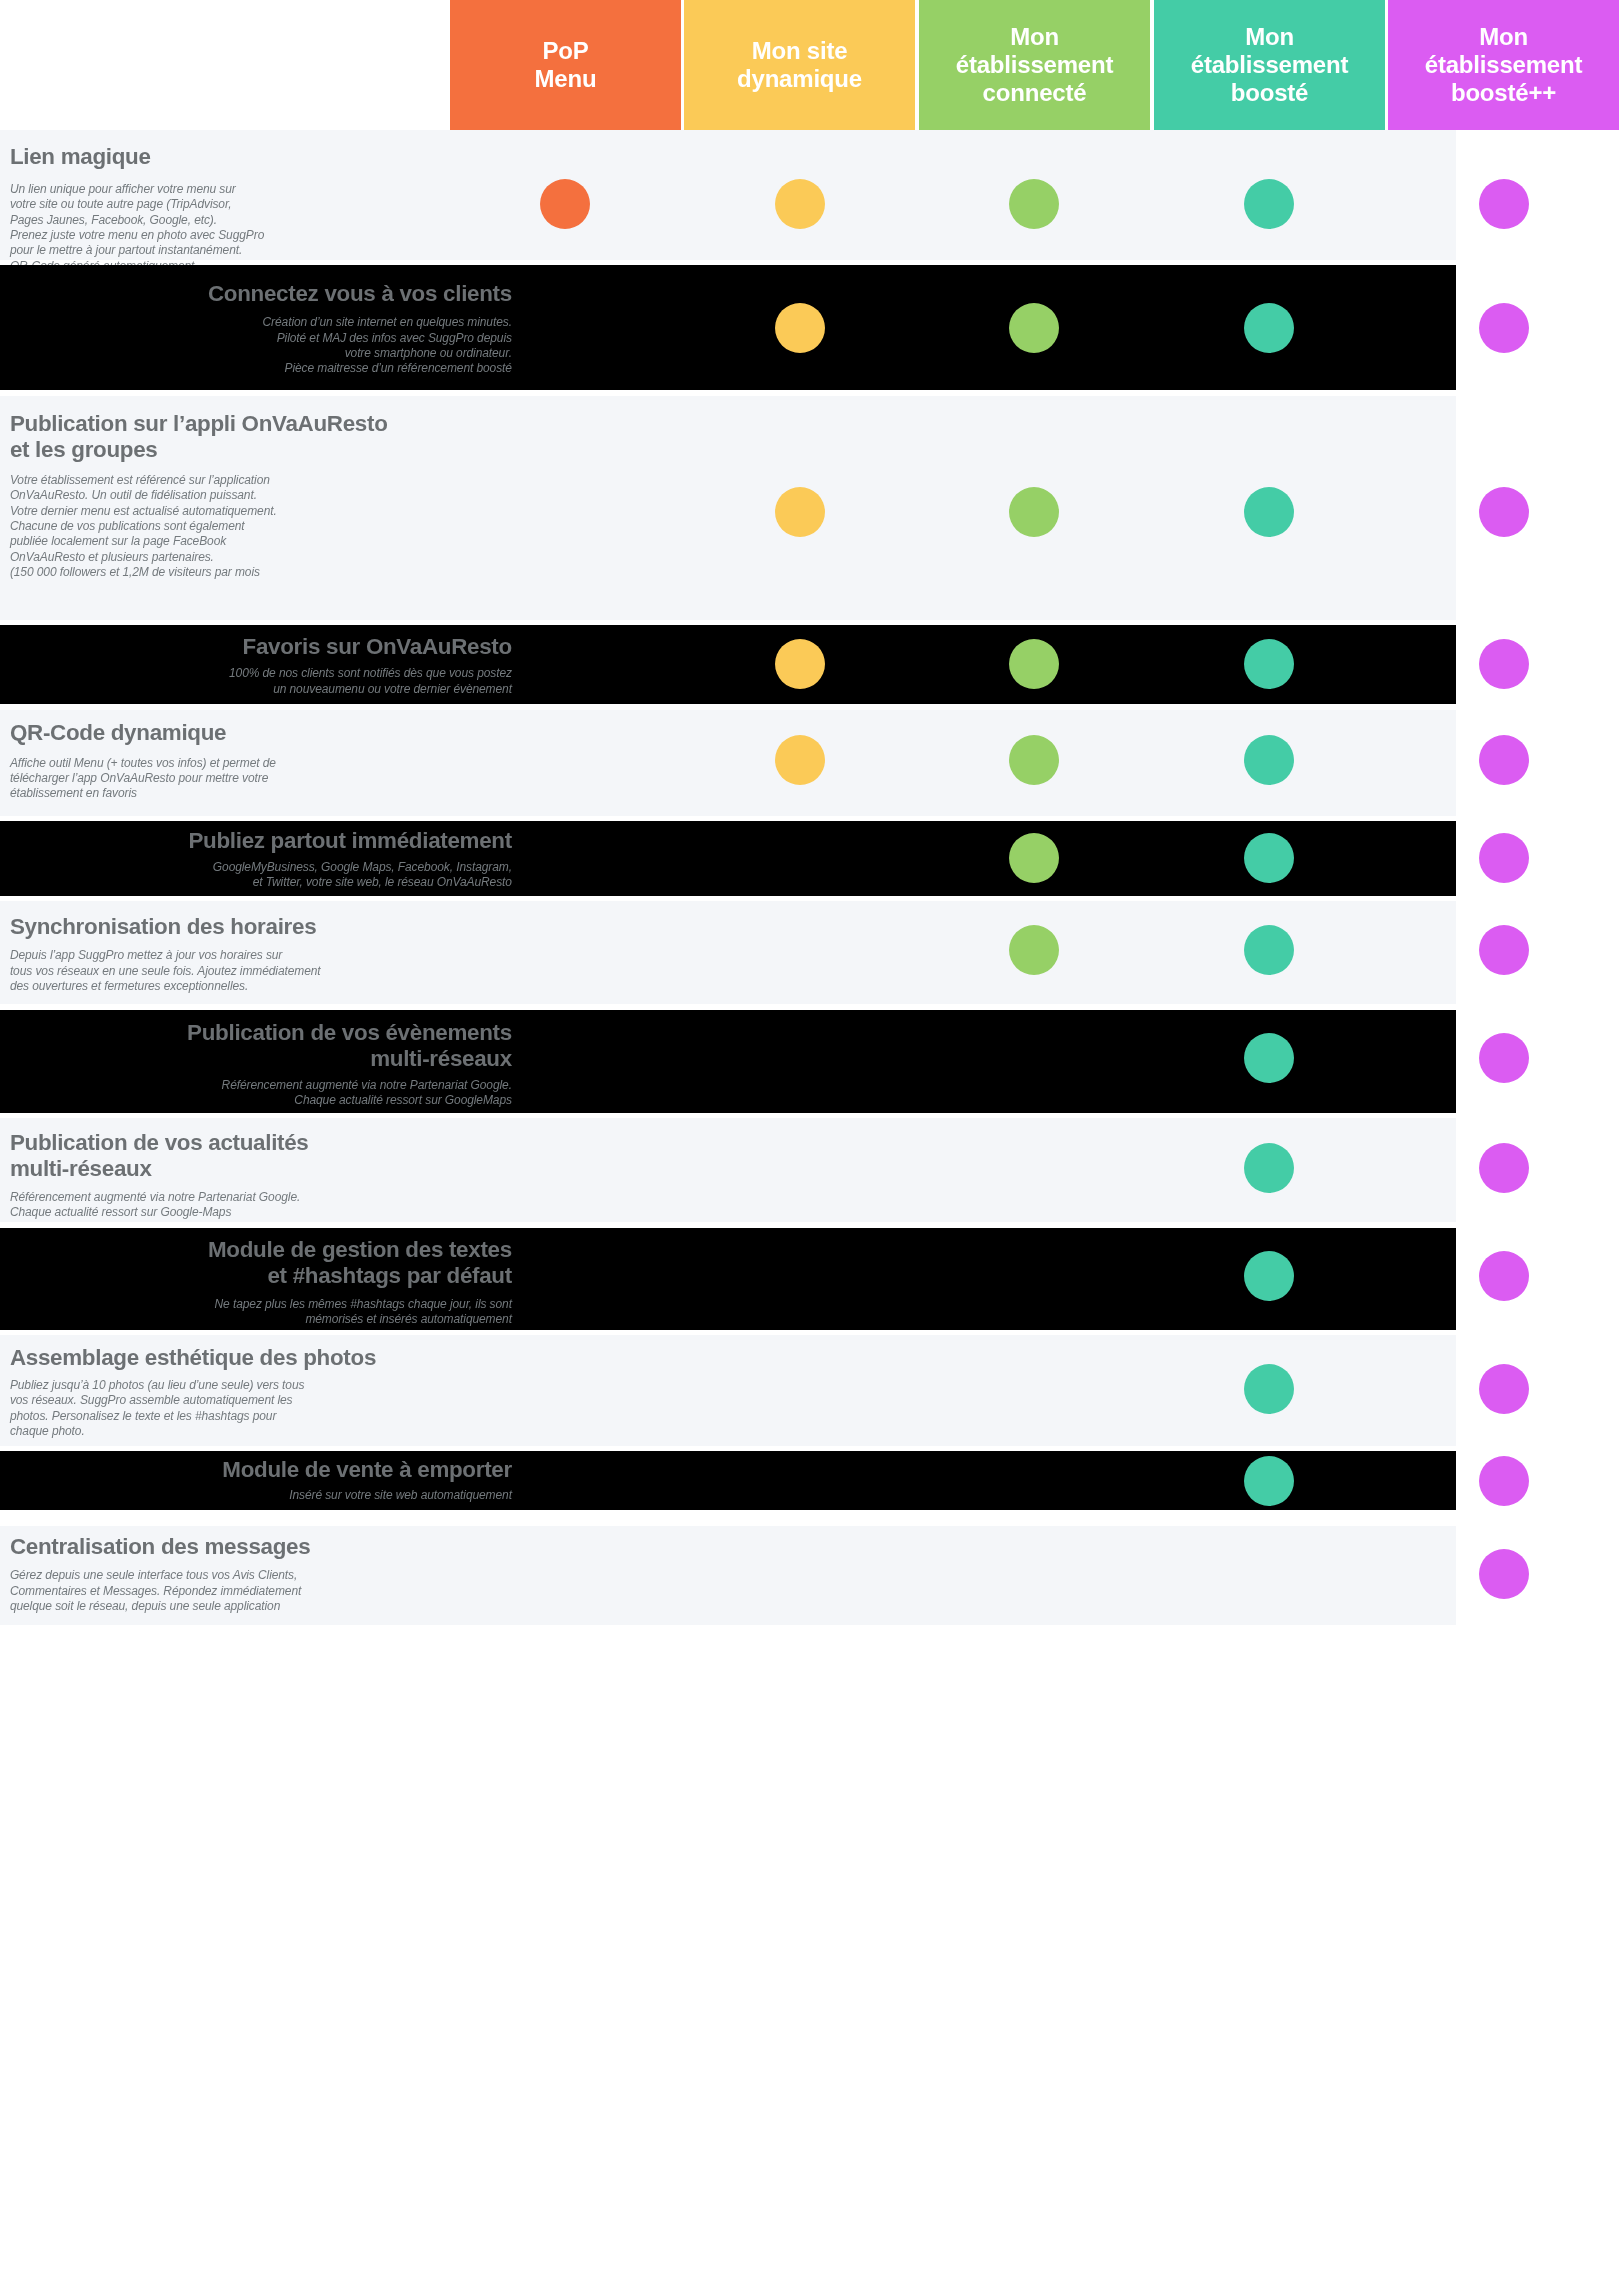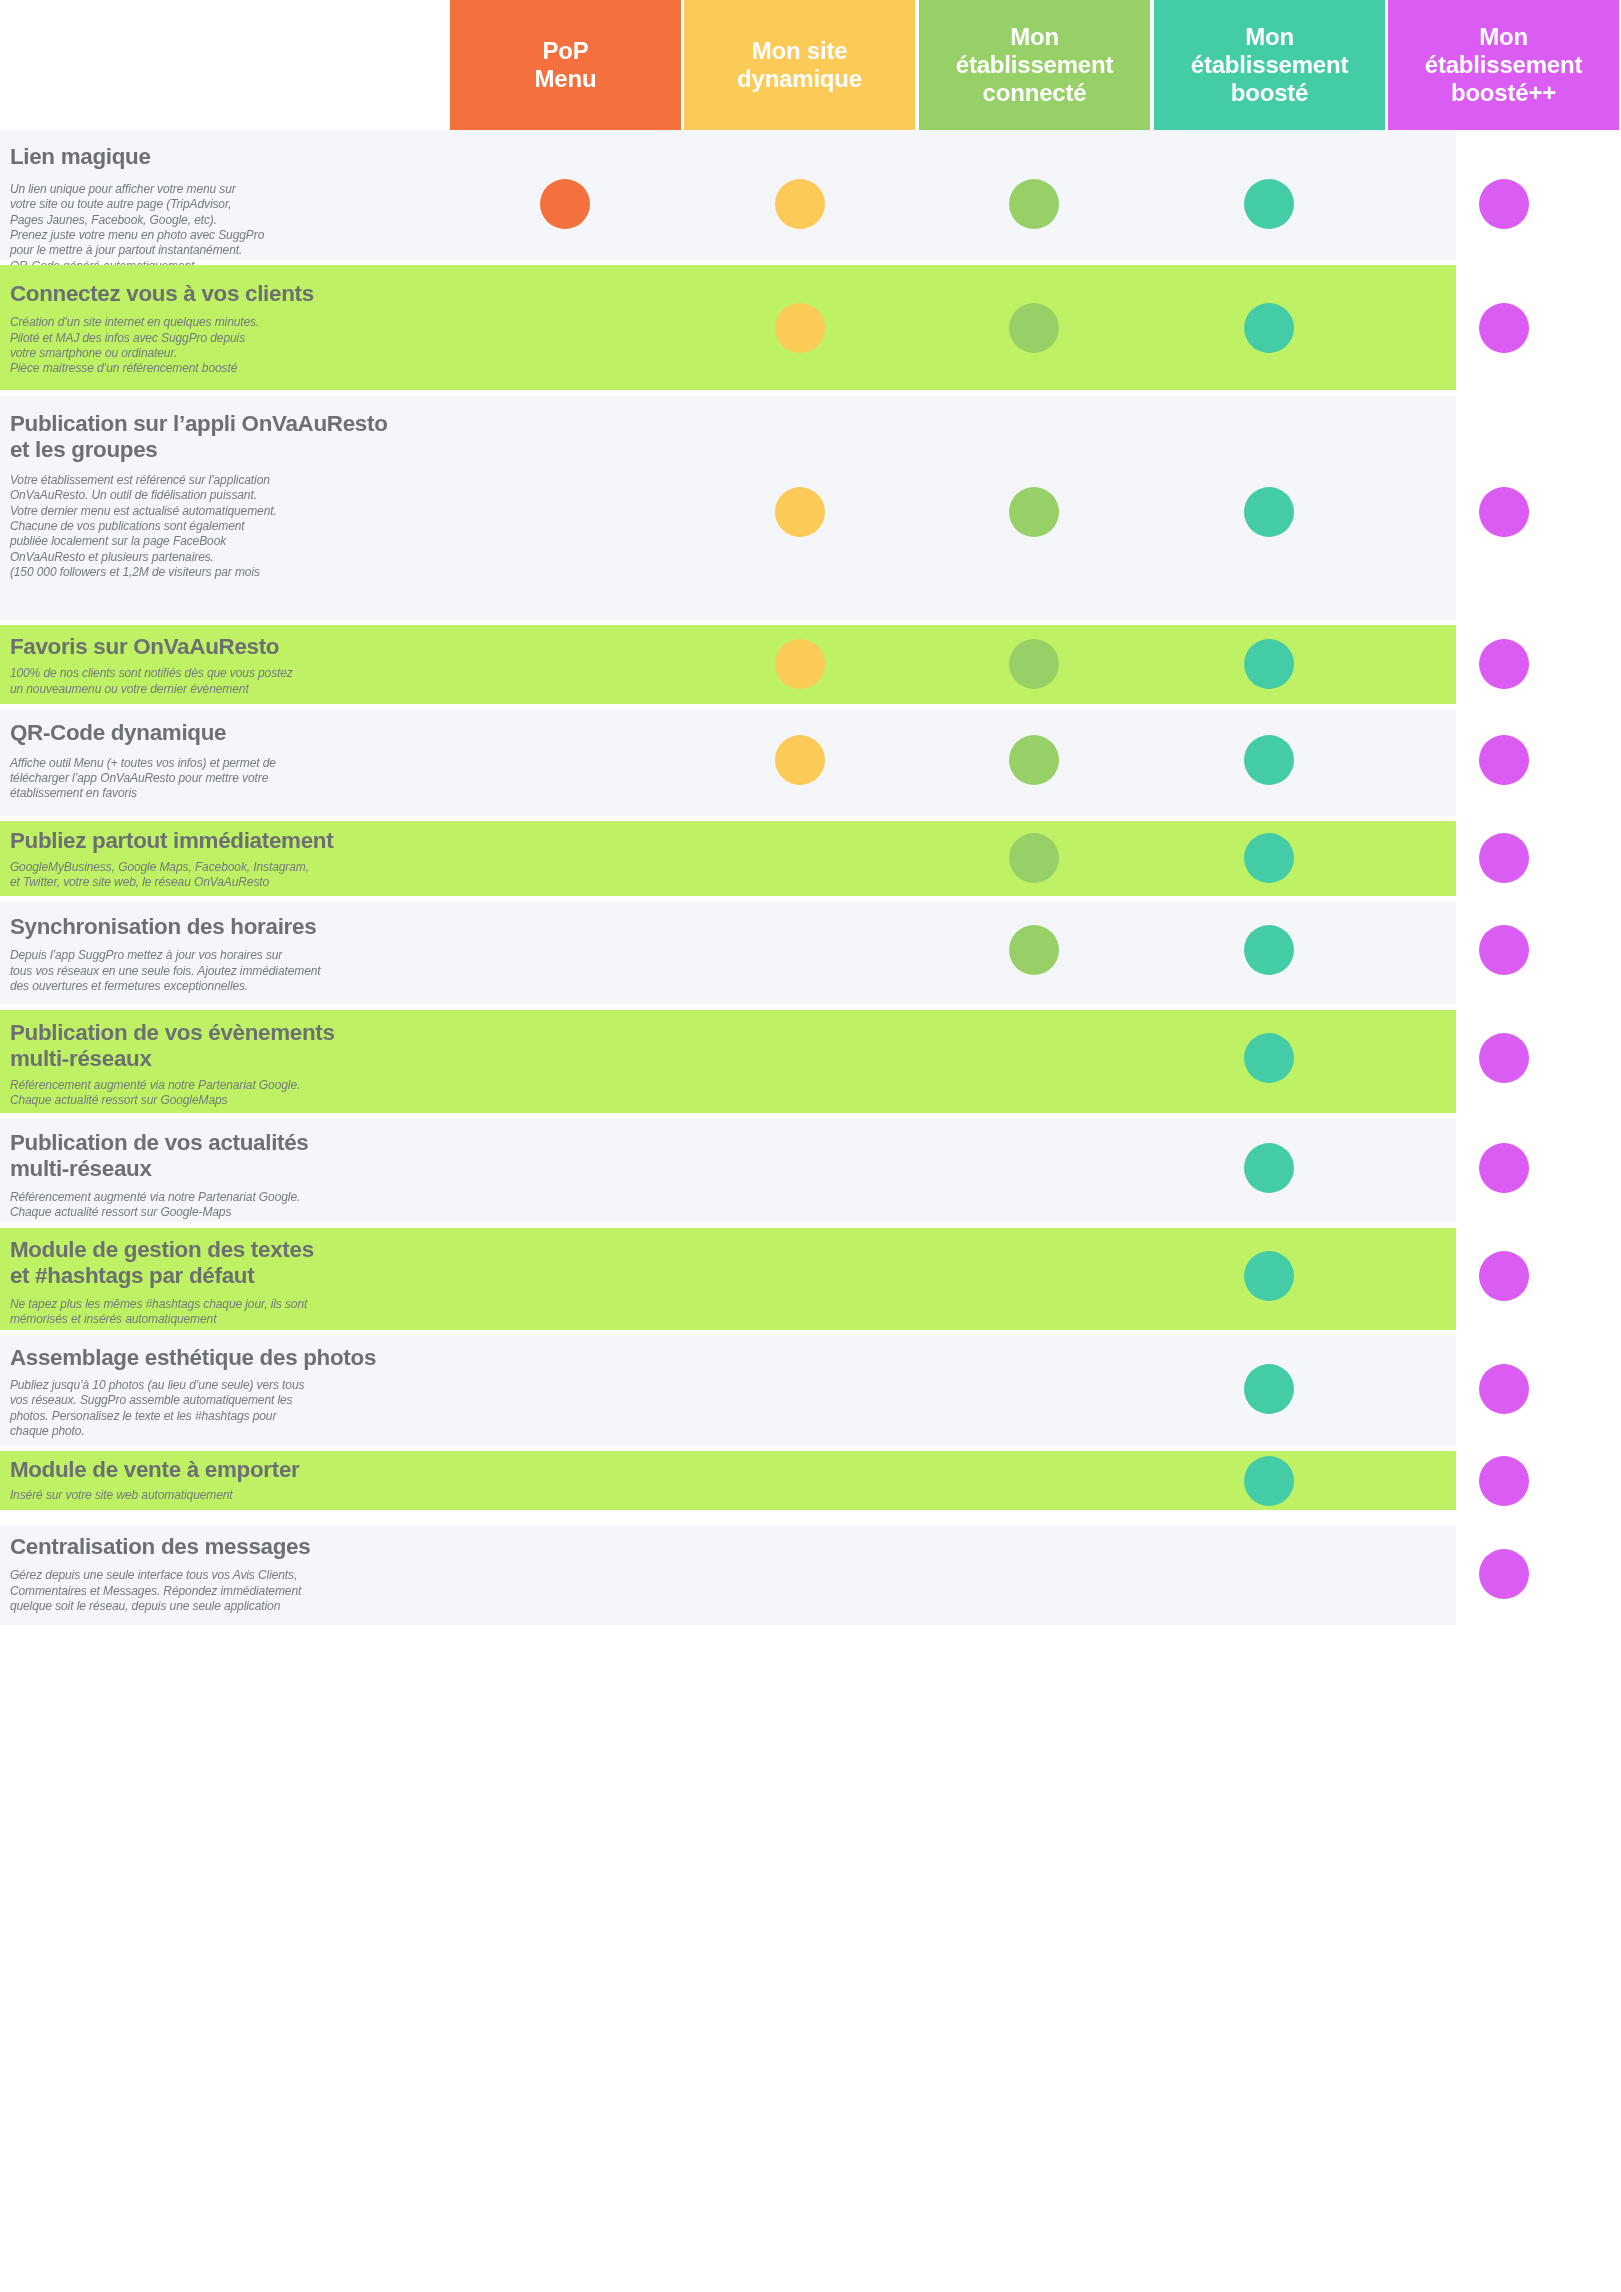--- a/index.html
+++ b/index.html
@@ -53,21 +53,21 @@
     left: 0;
     top: 130px;
     width: 1621px;
   }
   .frow {
     position: relative;
     width: 1456px;
     box-sizing: border-box;
   }
   .frow.light { background: #f4f6f9; }
-  .frow.dark  { background: #bef264; }
+  .frow.dark  { background: #000000; text-align: right; }
 
   .frow-text {
     position: absolute;
     left: 9.9px;
     top: 0;
     width: 502px;
     box-sizing: border-box;
     padding-right: 7.2px;
   }
   .frow-title {

